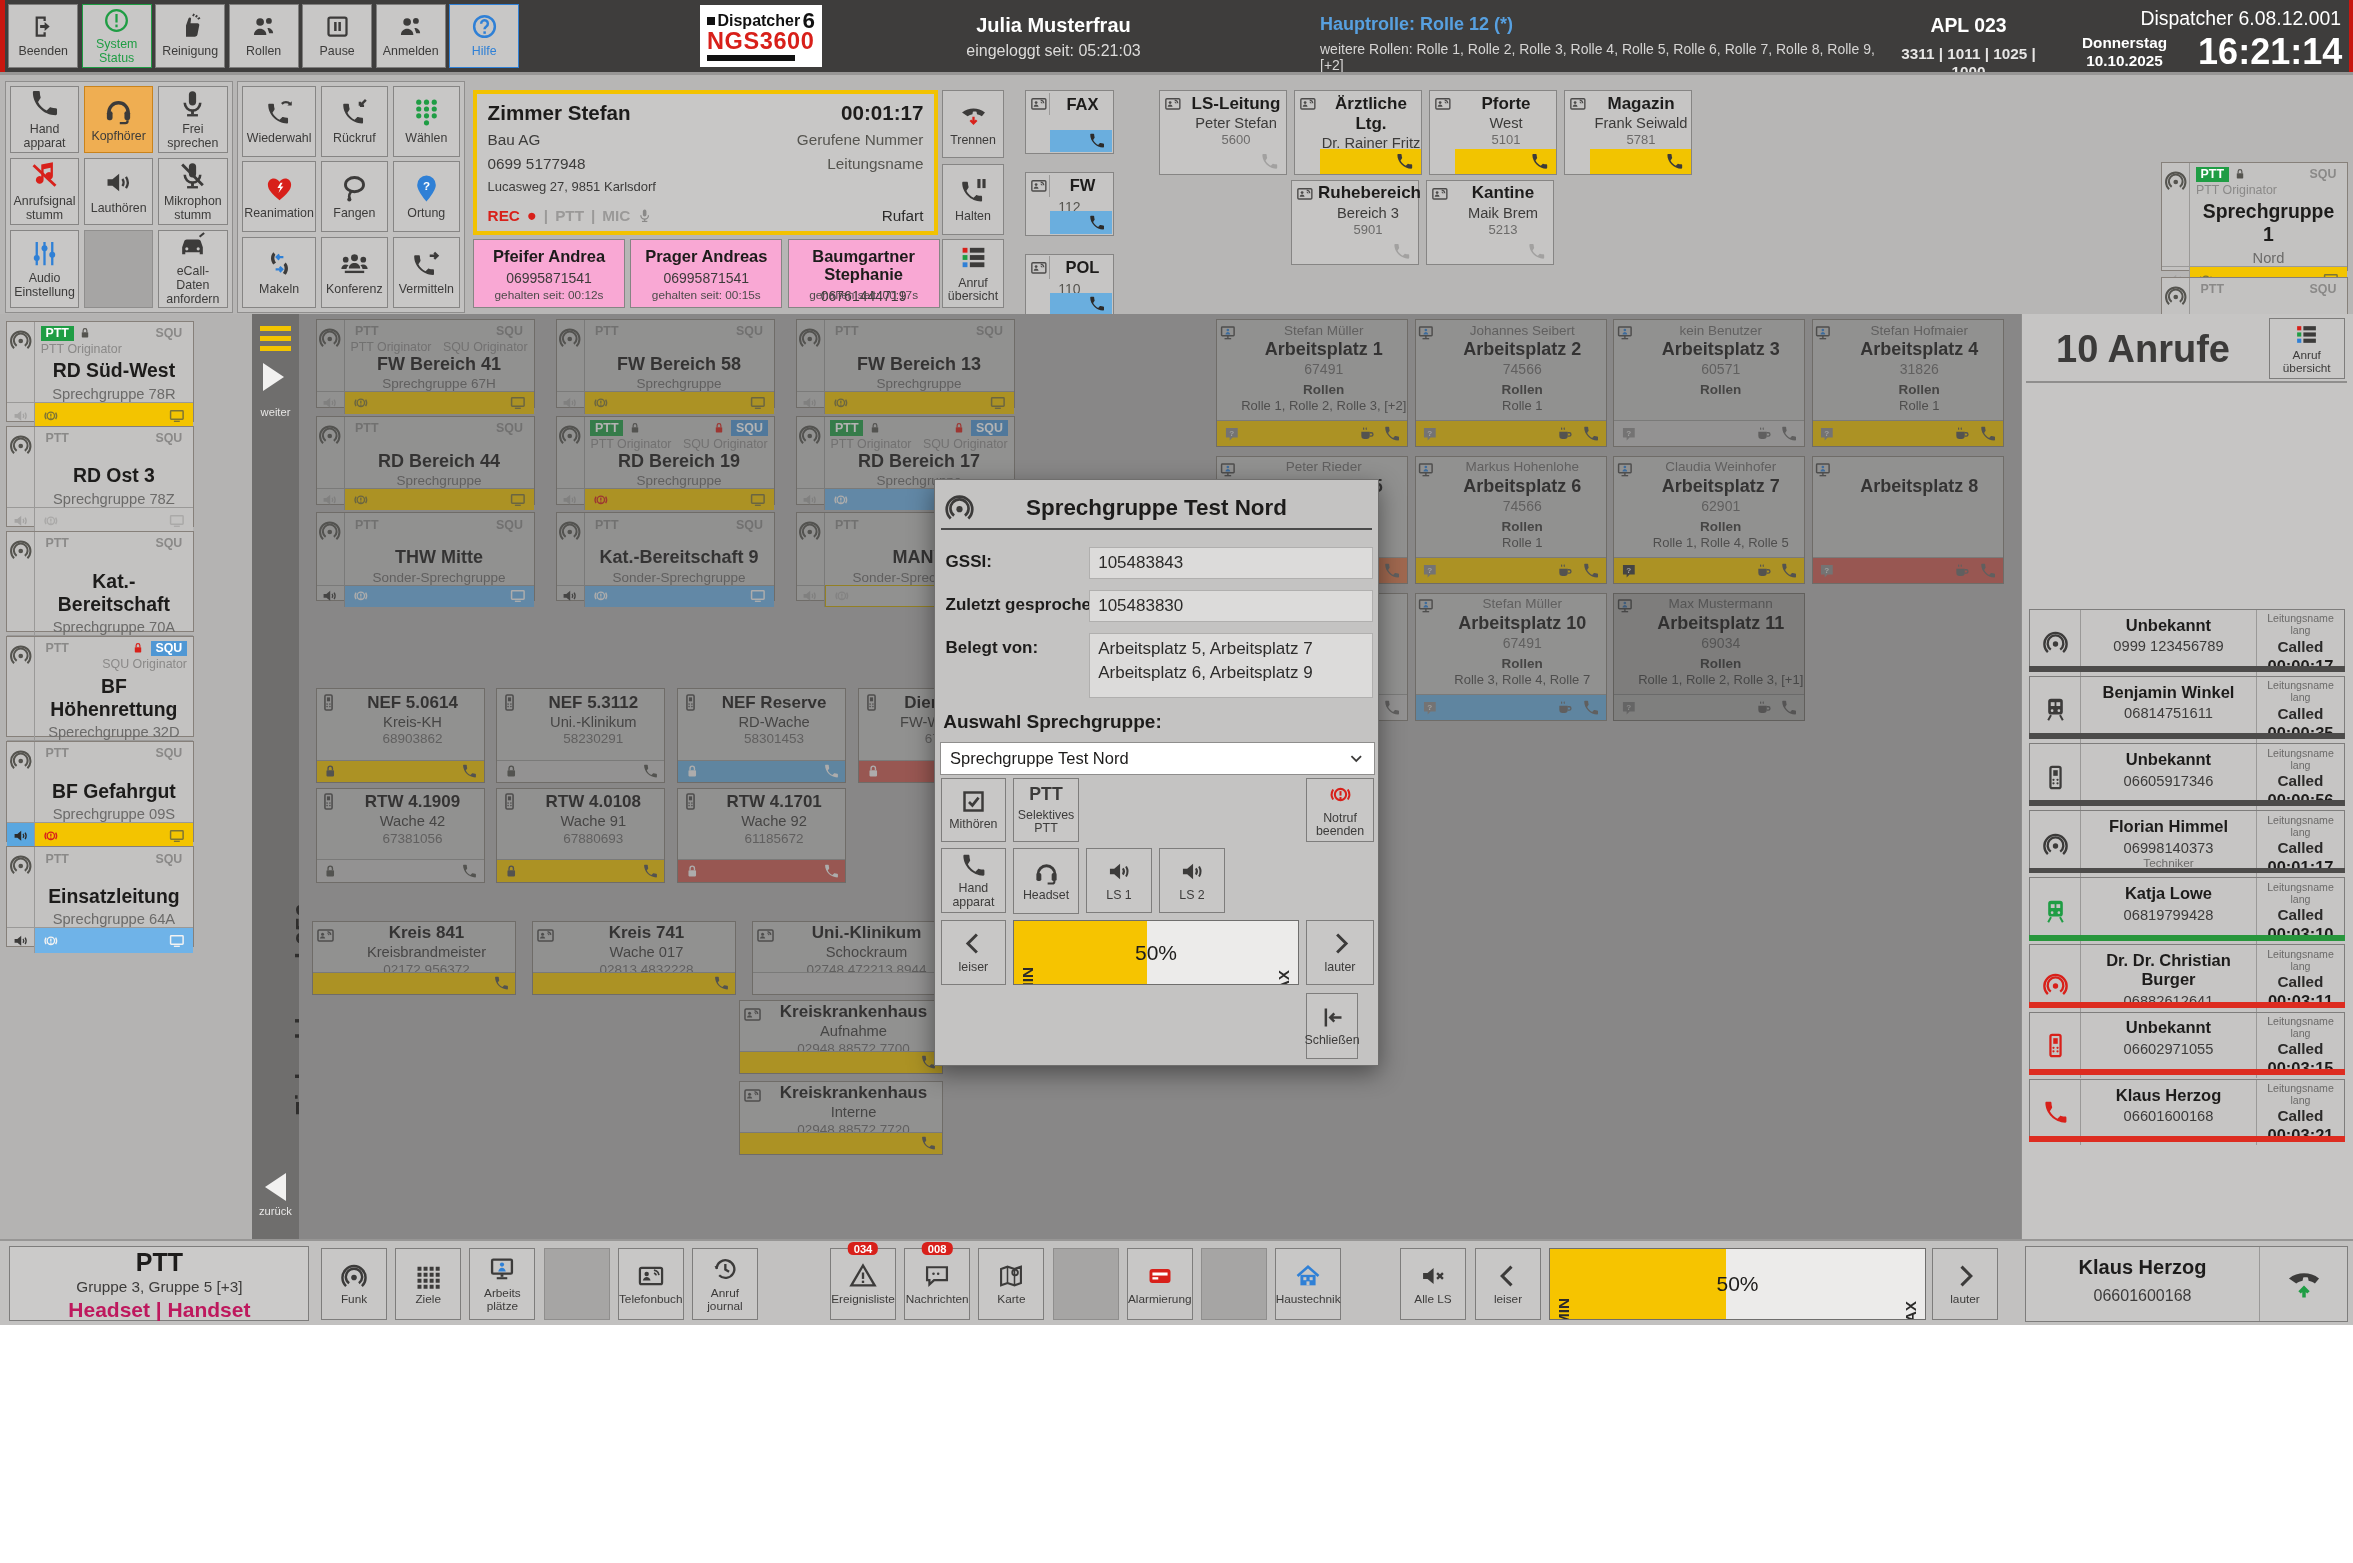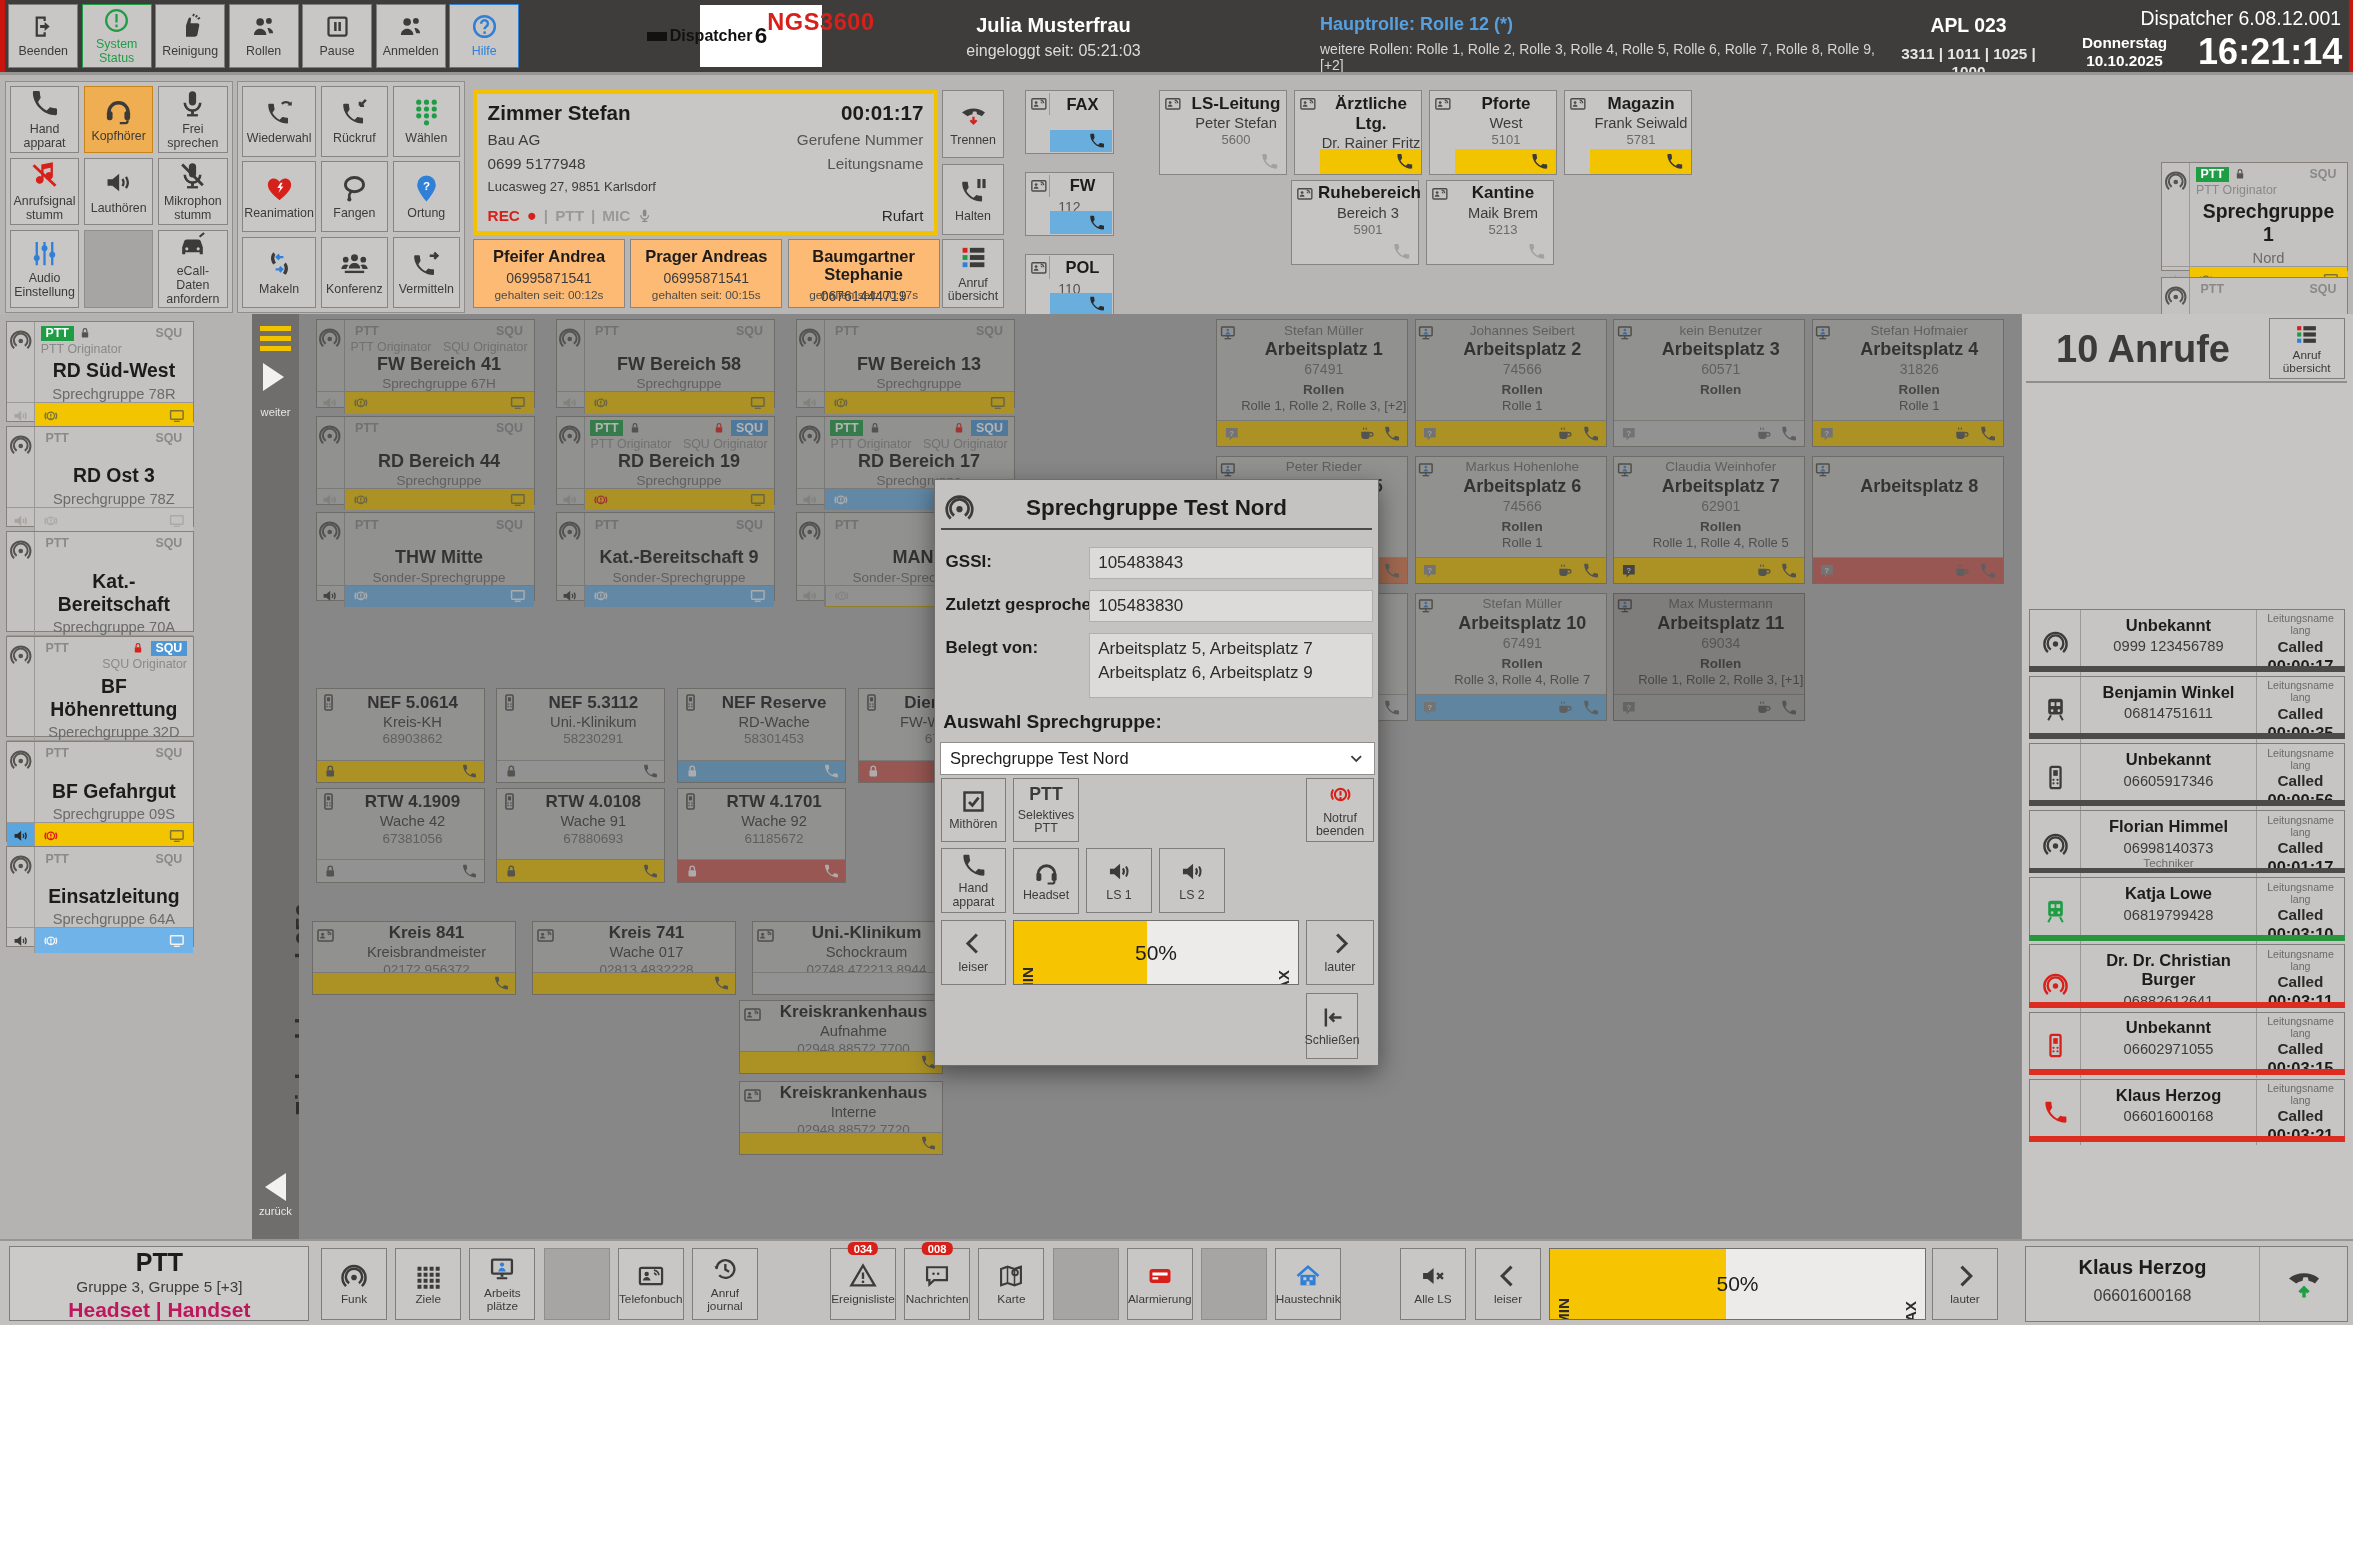--- a/index.html
+++ b/index.html
@@ -13,21 +13,21 @@
   #topbar { position:absolute; left:0; top:0; width:2354px; height:72px; background:#3e3d3c; color:#ecebea; }
   .redstrip { position:absolute; top:0; width:5.3px; height:72px; background:#c8160f; }
   .tb-buttons { position:absolute; left:8.2px; top:4.1px; display:flex; gap:3.5px; }
   .tb-btn { width:70px; height:64px; background:#c8c7c6; border:1.8px solid #7e7d7c; color:#3c3b3a;
             display:flex; flex-direction:column; align-items:center; justify-content:center; gap:4.7px; }
   .tb-btn .ic { font-size:27px; }
   .tb-lbl { font-size:12.4px; text-align:center; line-height:1.1; }
   .tb-btn.green { border-color:#1f9d44; color:#1f9d44; }
   .tb-btn.blue  { border-color:#2f80d6; color:#2f80d6; }
   #logo { position:absolute; left:700px; top:4.7px; width:122px; height:62px; background:#fff; padding:5.9px 7px 4.7px;
-          display:flex; flex-direction:row; justify-content:center; }
+          display:flex; flex-direction:column; justify-content:center; }
   .logo-r1 { display:flex; align-items:center; gap:2.4px; }
   .logo-sq { width:20px; height:8.8px; background:#111; }
   .logo-t1 { font-size:16px; font-weight:bold; color:#111; }
   .logo-t6 { font-size:22.4px; font-weight:bold; color:#111; line-height:.8; }
   .logo-t2 { font-size:23.5px; font-weight:bold; color:#d8201a; letter-spacing:0.6px; line-height:1; }
   .logo-bar { height:5.3px; background:#111; width:88px; margin-top:1.8px; }
   #tb-user { position:absolute; left:930px; top:14px; width:247px; text-align:center; }
   #tb-user .u-name { font-size:20px; font-weight:bold; color:#fff; }
   #tb-user .u-since { font-size:16px; color:#dddcdb; margin-top:4.7px; }
   #tb-roles { position:absolute; left:1320px; top:14px; width:559px; }
@@ -61,21 +61,21 @@
   .cb-dur { font-size:20.6px; font-weight:bold; color:#1d1c1b; }
   .cb-grid { display:flex; justify-content:space-between; margin-top:5.9px; font-size:15.3px; color:#3c3b3a; }
   .cb-right { color:#55544f; }
   .cb-addr { font-size:13px; margin-top:5.9px; }
   .cb-bottom { position:absolute; left:10.6px; right:10.6px; bottom:5.9px; display:flex; align-items:center; gap:7px; font-size:15.3px; font-weight:bold; color:#9a9998; }
   .rec { color:#d8201a; } .rec-dot { color:#d8201a; font-size:16.5px; }
   .cb-sep { color:#9a9998; }
   .cb-mic { font-size:15.3px; color:#8a8988; }
   .cb-rufart { margin-left:auto; color:#2c2b2a; font-weight:normal; }
   .held-row { position:absolute; left:473px; top:164px; display:flex; gap:5.3px; }
-  .held { width:152px; height:69px; background:#fdba74; border:1.2px solid #868584; text-align:center; padding-top:8.2px; position:relative; }
+  .held { width:152px; height:69px; background:#f9a8d4; border:1.2px solid #868584; text-align:center; padding-top:8.2px; position:relative; }
   .held-name { font-size:16.5px; font-weight:bold; color:#1d1c1b; line-height:1.05; }
   .held-num { font-size:14px; margin-top:4.7px; }
   .held-since { position:absolute; bottom:4.7px; left:0; right:0; font-size:11.8px; color:#4c4b4a; }
   .side-btn { position:absolute; left:942px; width:62px; background:#c6c5c4; border:1.2px solid #868584; display:flex; flex-direction:column; align-items:center; justify-content:center; gap:4.7px; }
   .side-btn .ic { font-size:29px; }
   .side-lbl { font-size:12.4px; text-align:center; line-height:1.1; }
   #btn-trennen { top:15.3px; height:68px; }
   #btn-halten { top:89px; height:71px; }
   #btn-uebersicht { top:164px; height:69px; }
 

